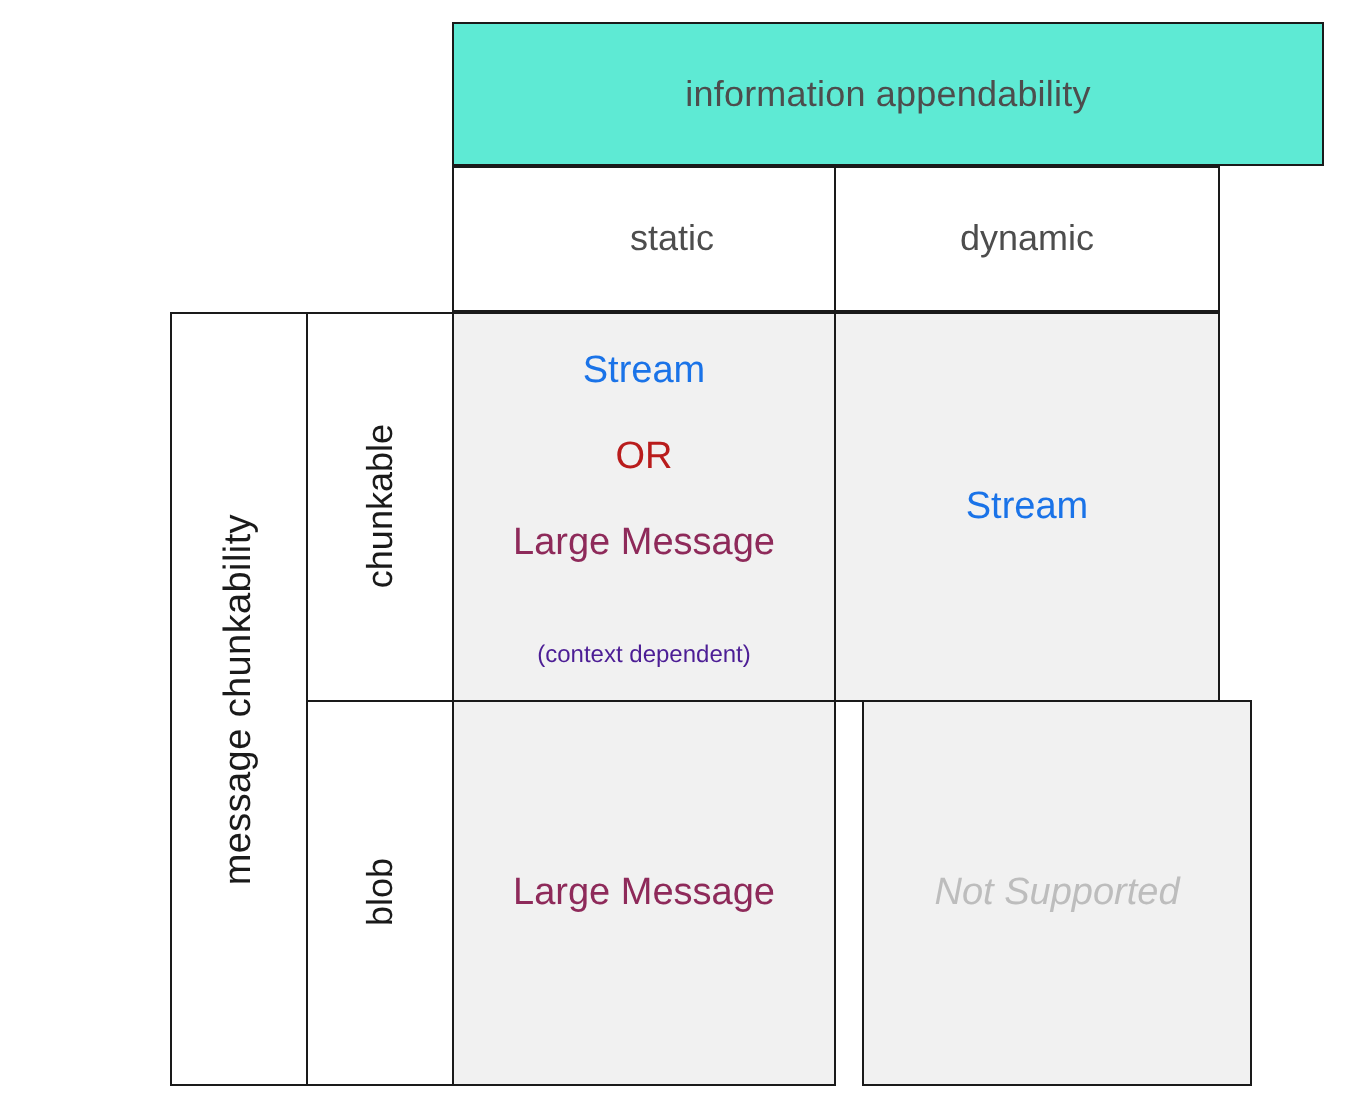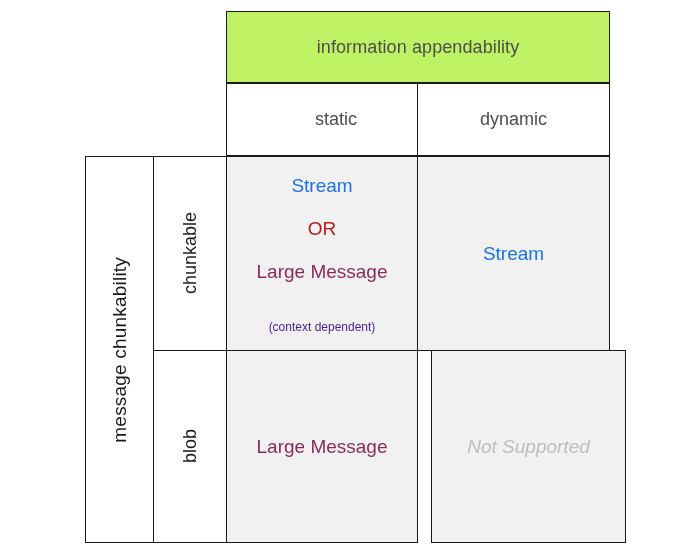--- a/index.html
+++ b/index.html
@@ -35,23 +35,23 @@
   }
 
   .bordered {
     border: 1.6px solid #1a1a1a;
   }
 
   
   .col-group-header {
     left: 226px;
     top: 11px;
-    width: 384px;
+    width: 436px;
     height: 72px;
-    background: #bef264;
+    background: #5eead4;
   }
   .col-group-header .label {
     font-size: 18px;
     color: #4d4d4d;
     letter-spacing: 0.1px;
   }
 
   .col-header-static {
     left: 226px;
     top: 83px;

